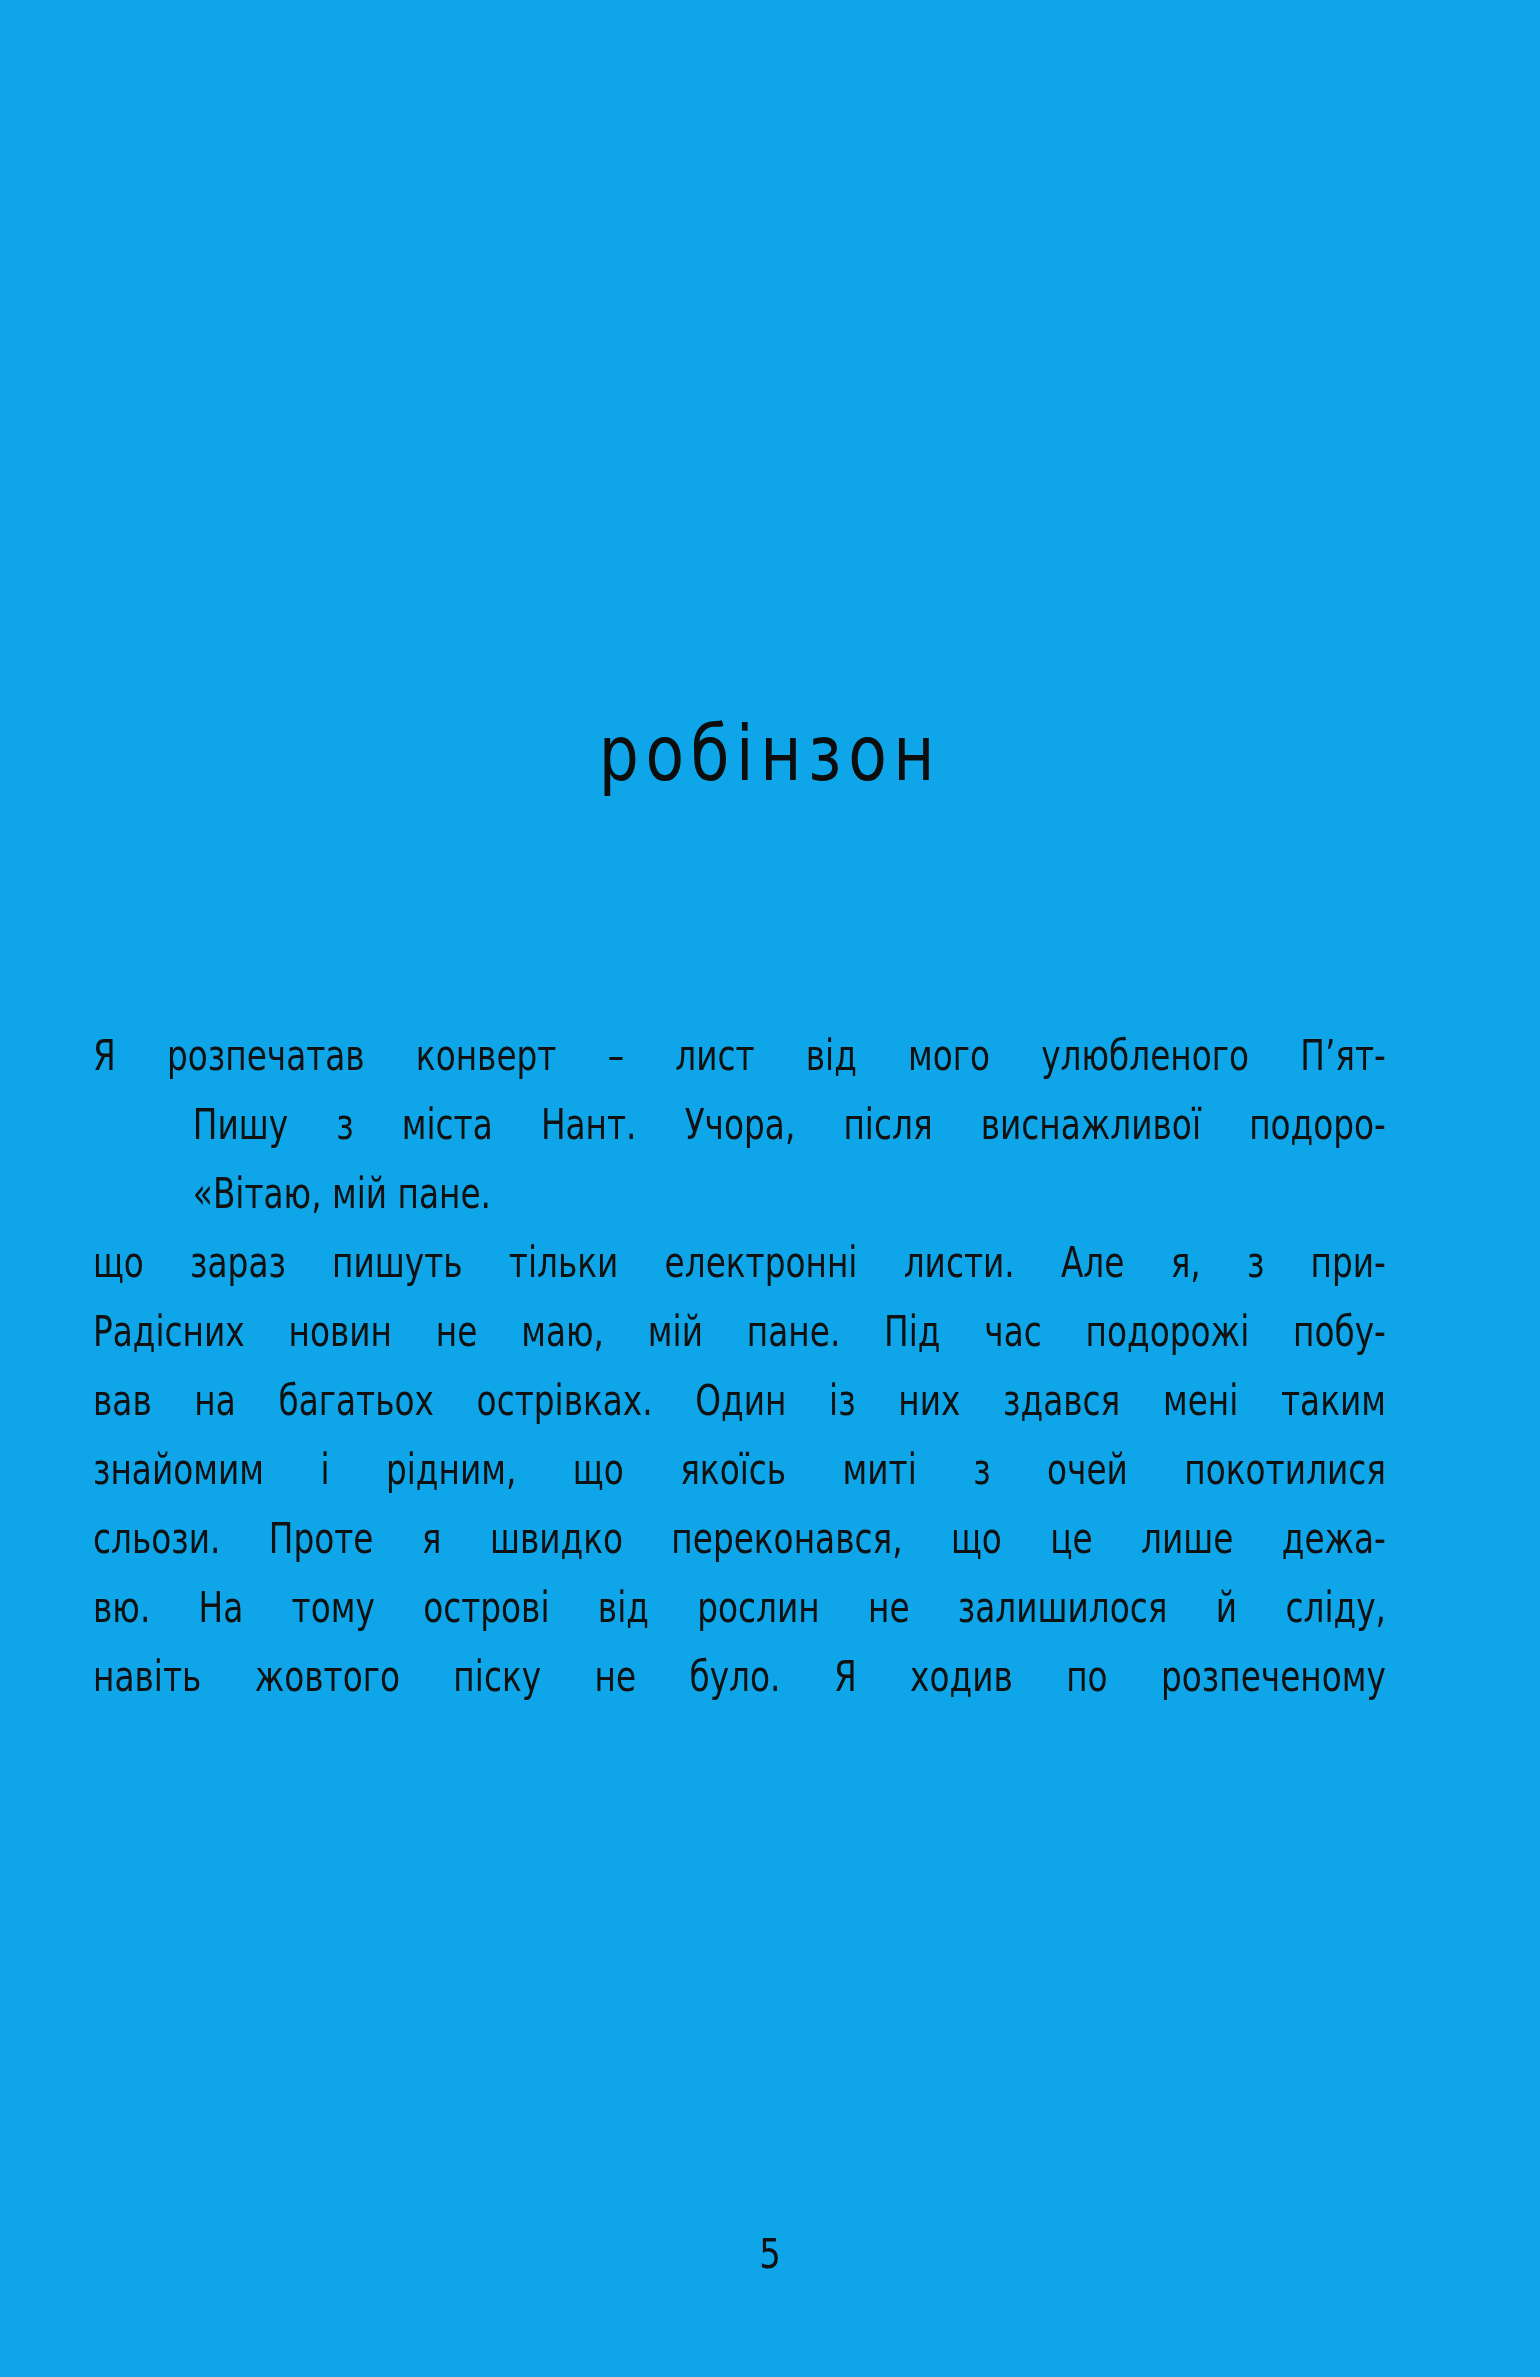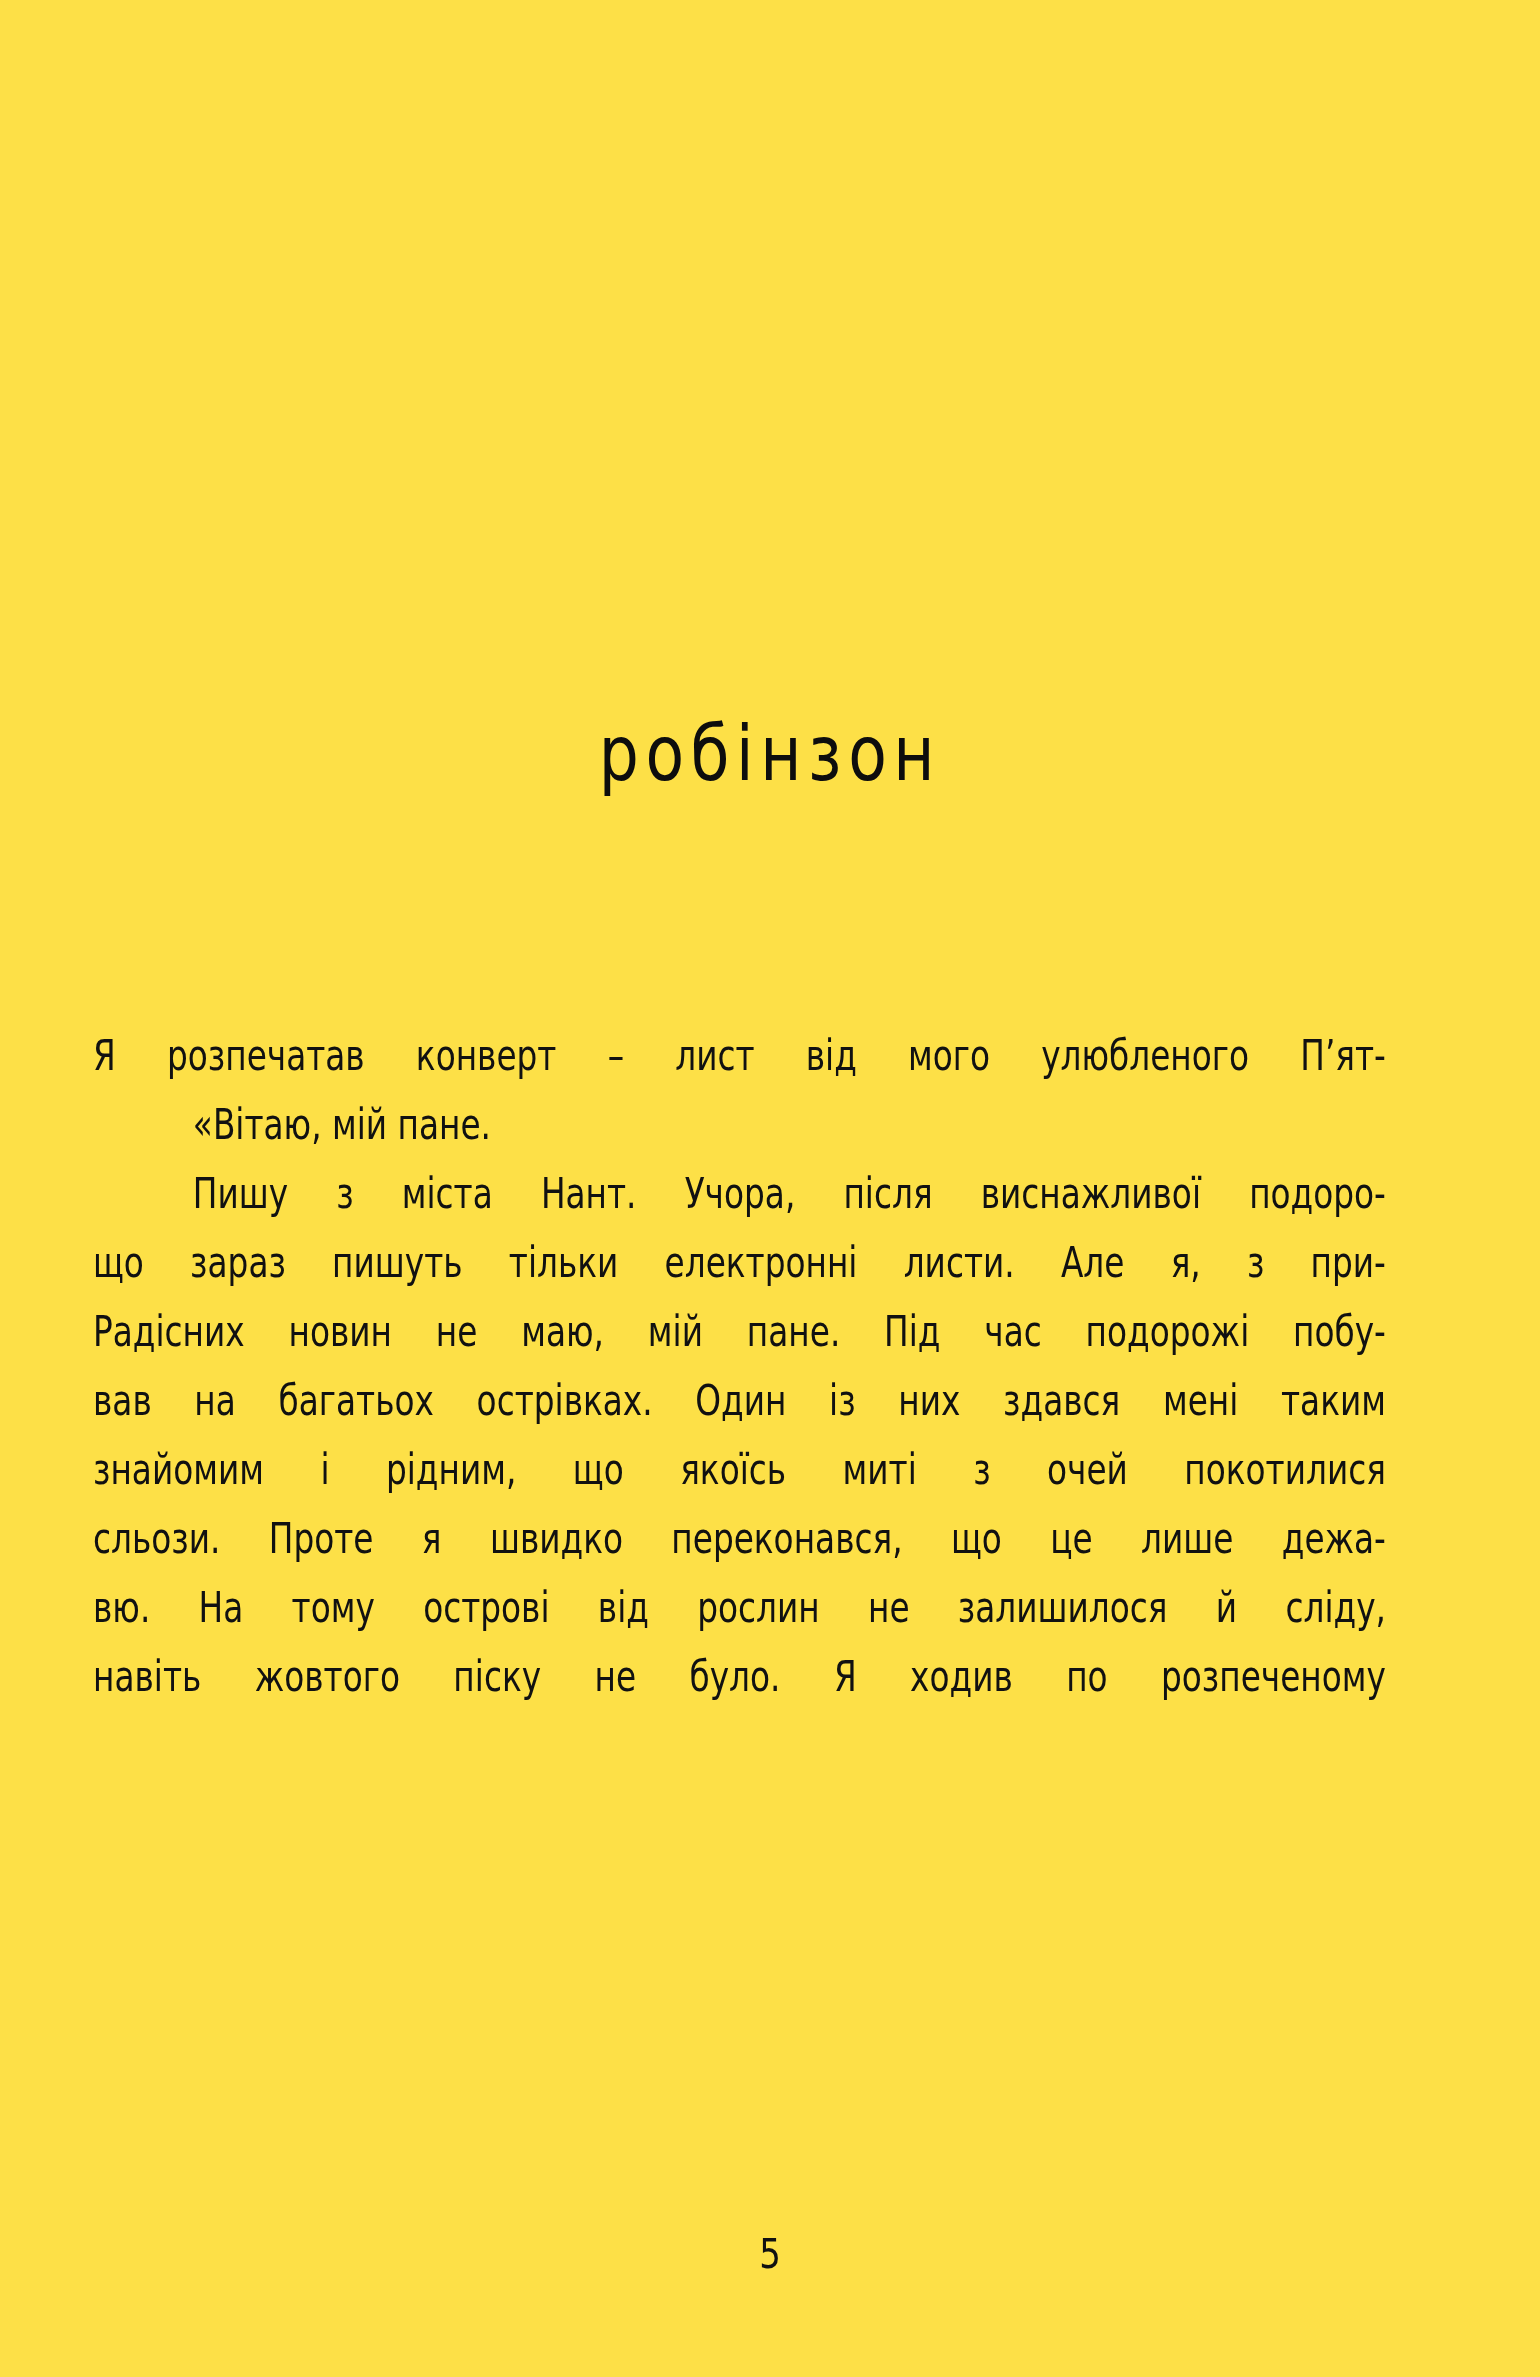--- a/index.html
+++ b/index.html
@@ -13,21 +13,21 @@
       position: relative;
       overflow: hidden;
       color: #111111;
       font-family: "DejaVu Sans", sans-serif;
     }
     .page {
       position: absolute;
       left: 0; top: 0;
       width: 1540px;
       height: 2377px;
-      background: #fde047;
+      background: #0ea5e9;
     }
     .chapter-title {
       position: absolute;
       top: 698px;
       left: 0;
       width: 1540px;
       text-align: center;
       font-family: "DejaVu Sans", sans-serif;
       font-size: 77px;
       letter-spacing: 8px;
@@ -84,22 +84,22 @@
     }
   </style>
 </head>
 <body>
 
 <div class="page">
   <h1 class="chapter-title">робінзон</h1>
 
   <div class="body-text">
     <div class="line"><span class="inner">Я розпечатав конверт – лист від мого улюбленого П’ят-</span></div>
+    <div class="line indent"><span class="inner">Пишу з міста Нант. Учора, після виснажливої подоро-</span></div>
     <div class="line last indent"><span class="inner">«Вітаю, мій пане.</span></div>
-    <div class="line indent"><span class="inner">Пишу з міста Нант. Учора, після виснажливої подоро-</span></div>
     <div class="line"><span class="inner">що зараз пишуть тільки електронні листи. Але я, з при-</span></div>
     <div class="line"><span class="inner">Радісних новин не маю, мій пане. Під час подорожі побу-</span></div>
     <div class="line"><span class="inner">вав на багатьох острівках. Один із них здався мені таким</span></div>
     <div class="line"><span class="inner">знайомим і рідним, що якоїсь миті з очей покотилися</span></div>
     <div class="line"><span class="inner">сльози. Проте я швидко переконався, що це лише дежа-</span></div>
     <div class="line"><span class="inner">вю. На тому острові від рослин не залишилося й сліду,</span></div>
     <div class="line"><span class="inner">навіть жовтого піску не було. Я ходив по розпеченому</span></div>
   </div>
 
   <div class="page-number">5</div>

